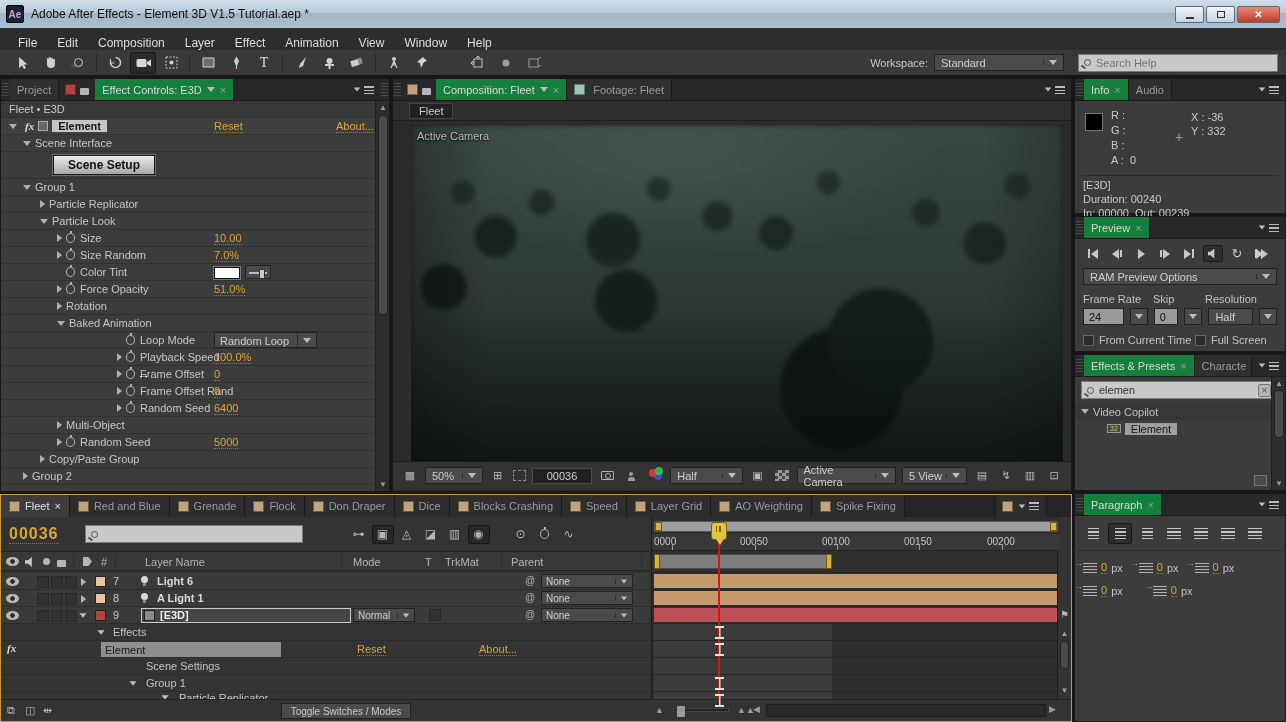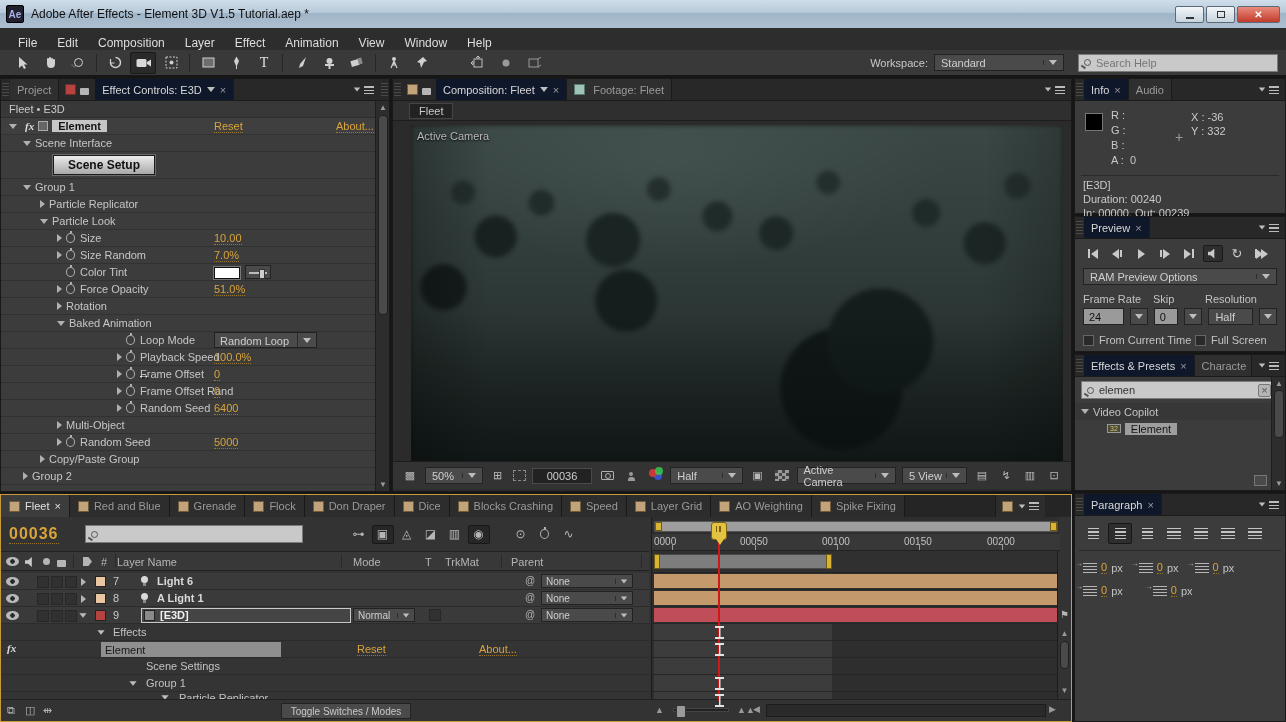--- a/index.html
+++ b/index.html
@@ -41,21 +41,21 @@
   .searchbox { background:#c9c9c9; border:1px solid #7a7a7a; color:#333; height:18px; display:flex; align-items:center; padding:0 5px; gap:5px;}
   .mag { width:7px; height:7px; border:1.5px solid #555; border-radius:50%; position:relative; flex:none;}
   .mag::after { content:""; position:absolute; left:-4px; top:6px; width:5px; height:1.5px; background:#555; transform:rotate(35deg);}
   .searchbox input { background:transparent; border:0; outline:0; font-size:11px; color:#333; width:150px; font-family:"Liberation Sans",sans-serif;}
 
   
   .panel { position:absolute; background:#3c3c3c; border:1px solid #191919; }
   .tabstrip { height:22px; background:#282828; display:flex; align-items:stretch; border-bottom:1px solid #1b1b1b;}
   .grip { width:7px; flex:none; background:repeating-linear-gradient(180deg,#4a4a4a 0 1px,transparent 1px 3px); margin:4px 1px;}
   .ptab { display:flex; align-items:center; gap:5px; padding:0 7px; background:#2f2f2f; color:#9a9a9a; border-right:1px solid #1b1b1b; white-space:nowrap;}
-  .ptab.active { background:#0f172a; color:#d8d8d8; }
+  .ptab.active { background:#15803d; color:#d8d8d8; }
   .ptab .x { color:#9a9a9a; font-size:11px; }
   .ptab .x::after{ content:"×"; }
   .chip { width:11px; height:11px; flex:none; }
   .pmenu { margin-left:auto; display:flex; align-items:center; gap:3px; padding:0 6px; color:#bbb;}
   .pmenu .lines { width:10px; height:8px; background:repeating-linear-gradient(180deg,#bbb 0 1.5px,transparent 1.5px 3.5px);}
   .gold-u { color:#d9a43b; border-bottom:1px dotted #9a7526; }
 
   
   #ecp { left:0; top:78px; width:390px; height:414px; }
   #ecp-breadcrumb { height:17px; display:flex; align-items:center; padding-left:8px; color:#cbcbcb; background:#383838; border-bottom:1px solid #2e2e2e;}
@@ -976,21 +976,21 @@
 
     <div id="tl-cols">
       <span class="eye" style="top:5px"></span>
       <span class="hdr-ic spk-ic" style="left:24px"></span>
       <span class="hdr-ic" style="left:42px;width:7px;height:7px;border-radius:50%;background:#b5b5b5;top:6px"></span>
       <span class="hdr-ic" style="left:56px;width:9px;height:7px;background:#b5b5b5;border-radius:1px;top:8px"></span>
       <span class="colsep" style="left:72px"></span>
       <span class="hdr-ic" style="left:82px;width:9px;height:9px;background:#b5b5b5;clip-path:polygon(0 0,60% 0,100% 50%,60% 100%,0 100%)"></span>
       <span class="coltext" style="left:100px">#</span>
       <span class="colsep" style="left:114px"></span>
-      <span class="coltext" style="left:116px">Layer Name</span>
+      <span class="coltext" style="left:144px">Layer Name</span>
       <span class="colsep" style="left:340px"></span>
       <span class="coltext" style="left:352px">Mode</span>
       <span class="coltext" style="left:424px">T</span>
       <span class="coltext" style="left:444px">TrkMat</span>
       <span class="colsep" style="left:500px"></span>
       <span class="coltext" style="left:510px">Parent</span>
       <span class="colsep" style="left:640px"></span>
     </div>
 
     <div class="tl-row" style="top:78px">

